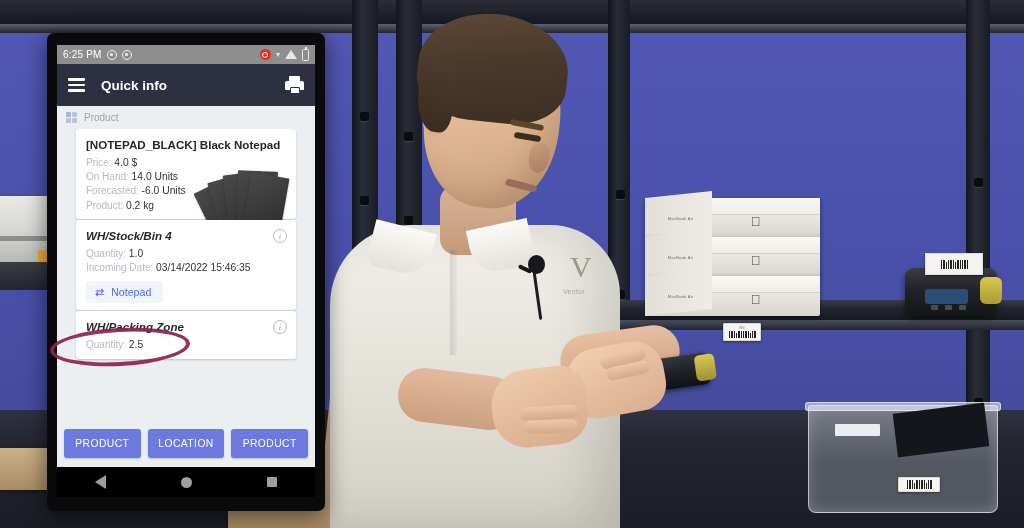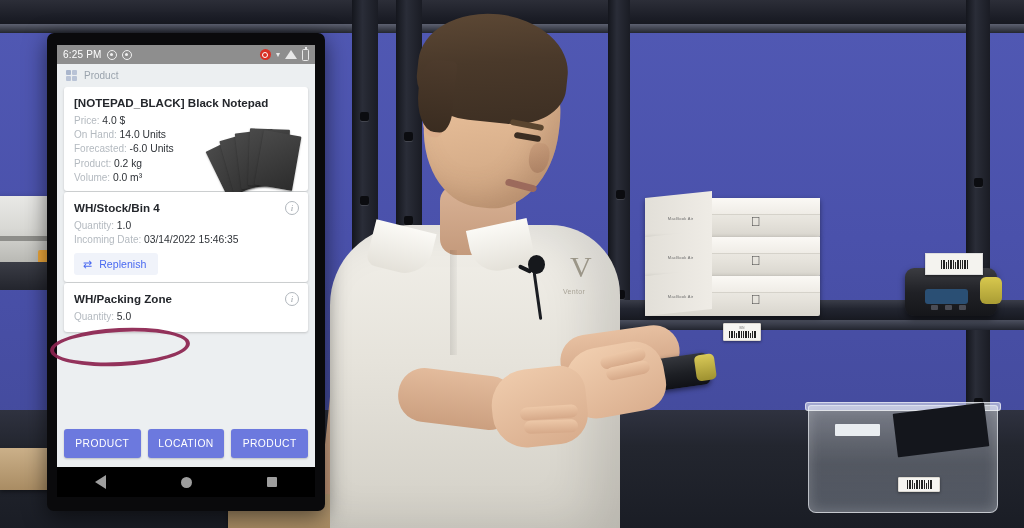--- a/index.html
+++ b/index.html
@@ -384,21 +384,21 @@
   }
   .grid-ico {
     width:11px; height:11px; display:grid;
     grid-template-columns:1fr 1fr; grid-template-rows:1fr 1fr; gap:1.6px;
   }
   .grid-ico i { background:#b9c3d6; border-radius:1px; display:block; }
   .grid-ico i:nth-child(1){ background:#aab6cc; }
   .bc-text { font-size:10px; color:#9aa3ad; }
 
   
-  .content { flex:1; overflow:hidden; background:#eceff1; padding:0 7px; }
+  .content { flex:1; overflow:hidden; background:#eceff1; padding:0 19px; }
 
   .card {
     background:#fff; border-radius:3px;
     box-shadow:0 1px 2.5px rgba(0,0,0,.18);
     margin-bottom:1px;
   }
   .card-prod { padding:9px 10px 6px 10px; position:relative; }
   .prod-title { font-size:11.6px; font-weight:700; color:#24272c; margin-bottom:5px; }
   .attr { font-size:10px; color:#b4bac0; line-height:14.2px; white-space:nowrap; }
   .attr b { color:#2e3237; font-weight:400; font-size:10.3px; }
@@ -423,21 +423,21 @@
     width:12px; height:12px; position:relative; flex:none;
   }
   .refresh-ico::before, .refresh-ico::after{
     content:""; position:absolute; left:0; width:12px; height:5px;
     border:1.6px solid #4a6af0; border-radius:2px;
   }
   .refresh-ico::before{ top:0; border-bottom:none; }
   .refresh-ico::after{ bottom:0; border-top:none; }
 
   .card-loc { padding:9px 10px 7px 10px; position:relative; }
-  .loc-title { font-size:11.6px; font-weight:700; color:#24272c; margin-bottom:5px; }
+  .loc-title { font-size:11.6px; font-weight:700; color:#24272c; margin-bottom:5px;font-style:italic; }
   .info-ico {
     position:absolute; right:9px; top:9px; width:14px; height:14px;
     border:1.3px solid #b0b6bc; border-radius:50%;
     display:flex; align-items:center; justify-content:center;
     font-size:9px; color:#9aa1a8; font-family:"Liberation Serif", serif;
     font-style:italic; cursor:pointer;
   }
   .transfer-btn {
     margin-top:6px; display:inline-flex; align-items:center; gap:7px;
     background:#f0f3fa; border-radius:3px; padding:5px 12px 5px 9px;
@@ -664,20 +664,33 @@
       <span class="sb-time">6:25 PM</span>
       <span class="sb-dot"></span>
       <span class="sb-dot"></span>
       <span class="sb-spacer"></span>
       <span class="sb-rec"></span>
       <span class="sb-arrow">▾</span>
       <span class="sb-wifi"></span>
       <span class="sb-batt"></span>
     </div>
 
+    <div class="appbar">
+      <div class="hamburger">
+        <span></span>
+          <span></span>
+          <span></span>
+      </div>
+      <div class="appbar-title">Quick info</div>
+      <div class="print-ico">
+        <div class="ptop"></div>
+          <div class="pbody"></div>
+          <div class="pout"></div>
+      </div>
+    </div>
 
     <div class="breadcrumb">
       <span class="grid-ico">
         <i></i>
           <i></i>
           <i></i>
           <i></i>
       </span>
       <span class="bc-text">Product</span>
     </div>
@@ -697,24 +710,20 @@
             <b>14.0 Units</b>
           </div>
           <div class="attr">
             <span>Forecasted:</span>
             <b>-6.0 Units</b>
           </div>
           <div class="attr">
             <span>Product:</span>
             <b>0.2 kg</b>
           </div>
-          <div class="attr">
-            <span>Volume:</span>
-            <b>0.0 m³</b>
-          </div>
 
           <div class="prod-img">
             <div class="nb" style="left:2px;  top:16px; width:38px; height:52px; transform:rotate(-26deg);"></div>
             <div class="nb" style="left:13px; top:10px; width:38px; height:54px; transform:rotate(-16deg);"></div>
             <div class="nb" style="left:25px; top:6px;  width:38px; height:56px; transform:rotate(-7deg);"></div>
             <div class="nb" style="left:36px; top:4px;  width:40px; height:57px; transform:rotate(2deg);"></div>
             <div class="nb" style="left:46px; top:8px;  width:38px; height:55px; transform:rotate(10deg);"></div>
           </div>
         </div>
       </div>
@@ -725,30 +734,30 @@
         <div class="attr">
           <span>Quantity:</span>
           <b>1.0</b>
         </div>
         <div class="attr">
           <span>Incoming Date:</span>
           <b>03/14/2022 15:46:35</b>
         </div>
         <div class="transfer-btn">
           <span class="tr-ico">⇄</span>
-          <span>Replenish</span>
+          <span>Notepad</span>
         </div>
       </div>
 
       <div class="card card-loc">
         <div class="loc-title">WH/Packing Zone</div>
         <div class="info-ico">i</div>
         <div class="attr">
           <span>Quantity:</span>
-          <b>5.0</b>
+          <b>2.5</b>
         </div>
 
       </div>
     </div>
 
     <div class="btn-row">
       <button class="bbtn">PRODUCT</button>
       <button class="bbtn">LOCATION</button>
       <button class="bbtn">PRODUCT</button>
     </div>

